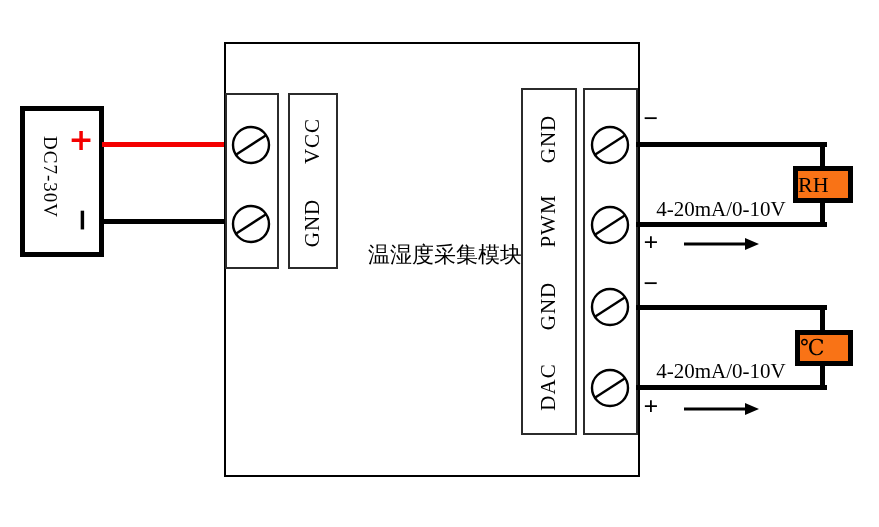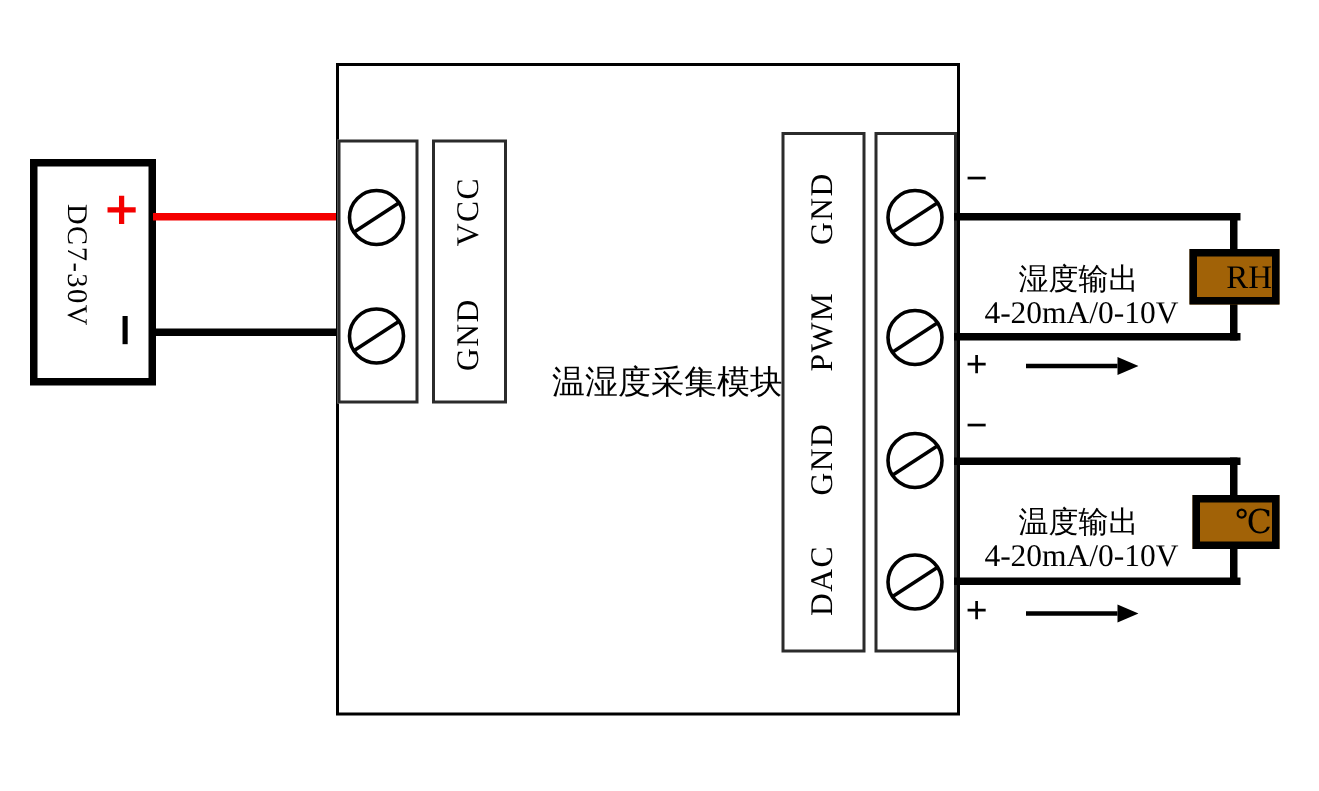--- a/index.html
+++ b/index.html
@@ -32,22 +32,22 @@
   .right-screw-block{left:583px;top:88px;width:55px;height:347px;}
   .pinlabel{font-size:21px;letter-spacing:1px;}
   .screw{position:absolute;}
 
   
   .out-wire-h{width:191px;height:5px;left:636px;}
   .hum-top{top:142px;} .hum-bot{top:222px;}
   .tmp-top{top:305px;} .tmp-bot{top:385px;}
   .out-wire-v{width:5px;height:85px;left:820px;}
   .hum-v{top:142px;} .tmp-v{top:305px;}
-  .sensor-box{position:absolute;border:5px solid #000;box-sizing:border-box;background:#a16207;z-index:3;
-              display:flex;align-items:center;justify-content:flex-end;font-size:22px;}
+  .sensor-box{position:absolute;border:5px solid #000;box-sizing:border-box;background:#f97316;z-index:3;
+              display:flex;align-items:center;justify-content:flex-start;font-size:22px;}
   .hum-sensor{left:793px;top:166px;width:60px;height:37px;}
   .tmp-sensor{left:795px;top:330px;width:58px;height:36px;}
   .out-name{font-size:20px;white-space:nowrap;}
   .hum-name{left:719px;top:186px;} .tmp-name{left:719px;top:348px;}
   .out-signal{font-size:21px;white-space:nowrap;}
   .hum-signal{left:721px;top:209px;} .tmp-signal{left:721px;top:371px;}
   .sign{font-size:26px;font-weight:600;line-height:1;}
   .hum-minus{left:651px;top:119px;} .hum-plus{left:651px;top:243px;}
   .tmp-minus{left:651px;top:284px;} .tmp-plus{left:651px;top:407px;}
   .arrow{position:absolute;width:75px;height:16px;}
@@ -108,36 +108,34 @@
     <line x1="4.9" y1="29.8" x2="35.1" y2="10.2" stroke="#000" stroke-width="2.4"></line>
   </svg>
 
   <span class="abs ctr sign hum-minus">−</span>
   <div class="wire out-wire-h hum-top"></div>
   <div class="wire out-wire-v hum-v"></div>
   <div class="wire out-wire-h hum-bot"></div>
   <div class="sensor-box hum-sensor">
     <span>RH</span>
   </div>
-  <span class="abs ctr out-name hum-name">湿度输出</span>
   <span class="abs ctr out-signal hum-signal">4-20mA/0-10V</span>
   <span class="abs ctr sign hum-plus">+</span>
   <svg class="arrow hum-arrow" viewBox="0 0 75 16">
     <line x1="0" y1="8" x2="61" y2="8" stroke="#000" stroke-width="3"></line>
     <polygon points="61,2 75,8 61,14" fill="#000"></polygon>
   </svg>
 
   <span class="abs ctr sign tmp-minus">−</span>
   <div class="wire out-wire-h tmp-top"></div>
   <div class="wire out-wire-v tmp-v"></div>
   <div class="wire out-wire-h tmp-bot"></div>
   <div class="sensor-box tmp-sensor">
     <span>℃</span>
   </div>
-  <span class="abs ctr out-name tmp-name">温度输出</span>
   <span class="abs ctr out-signal tmp-signal">4-20mA/0-10V</span>
   <span class="abs ctr sign tmp-plus">+</span>
   <svg class="arrow tmp-arrow" viewBox="0 0 75 16">
     <line x1="0" y1="8" x2="61" y2="8" stroke="#000" stroke-width="3"></line>
     <polygon points="61,2 75,8 61,14" fill="#000"></polygon>
   </svg>
 
 </div>
 
 </body></html>

